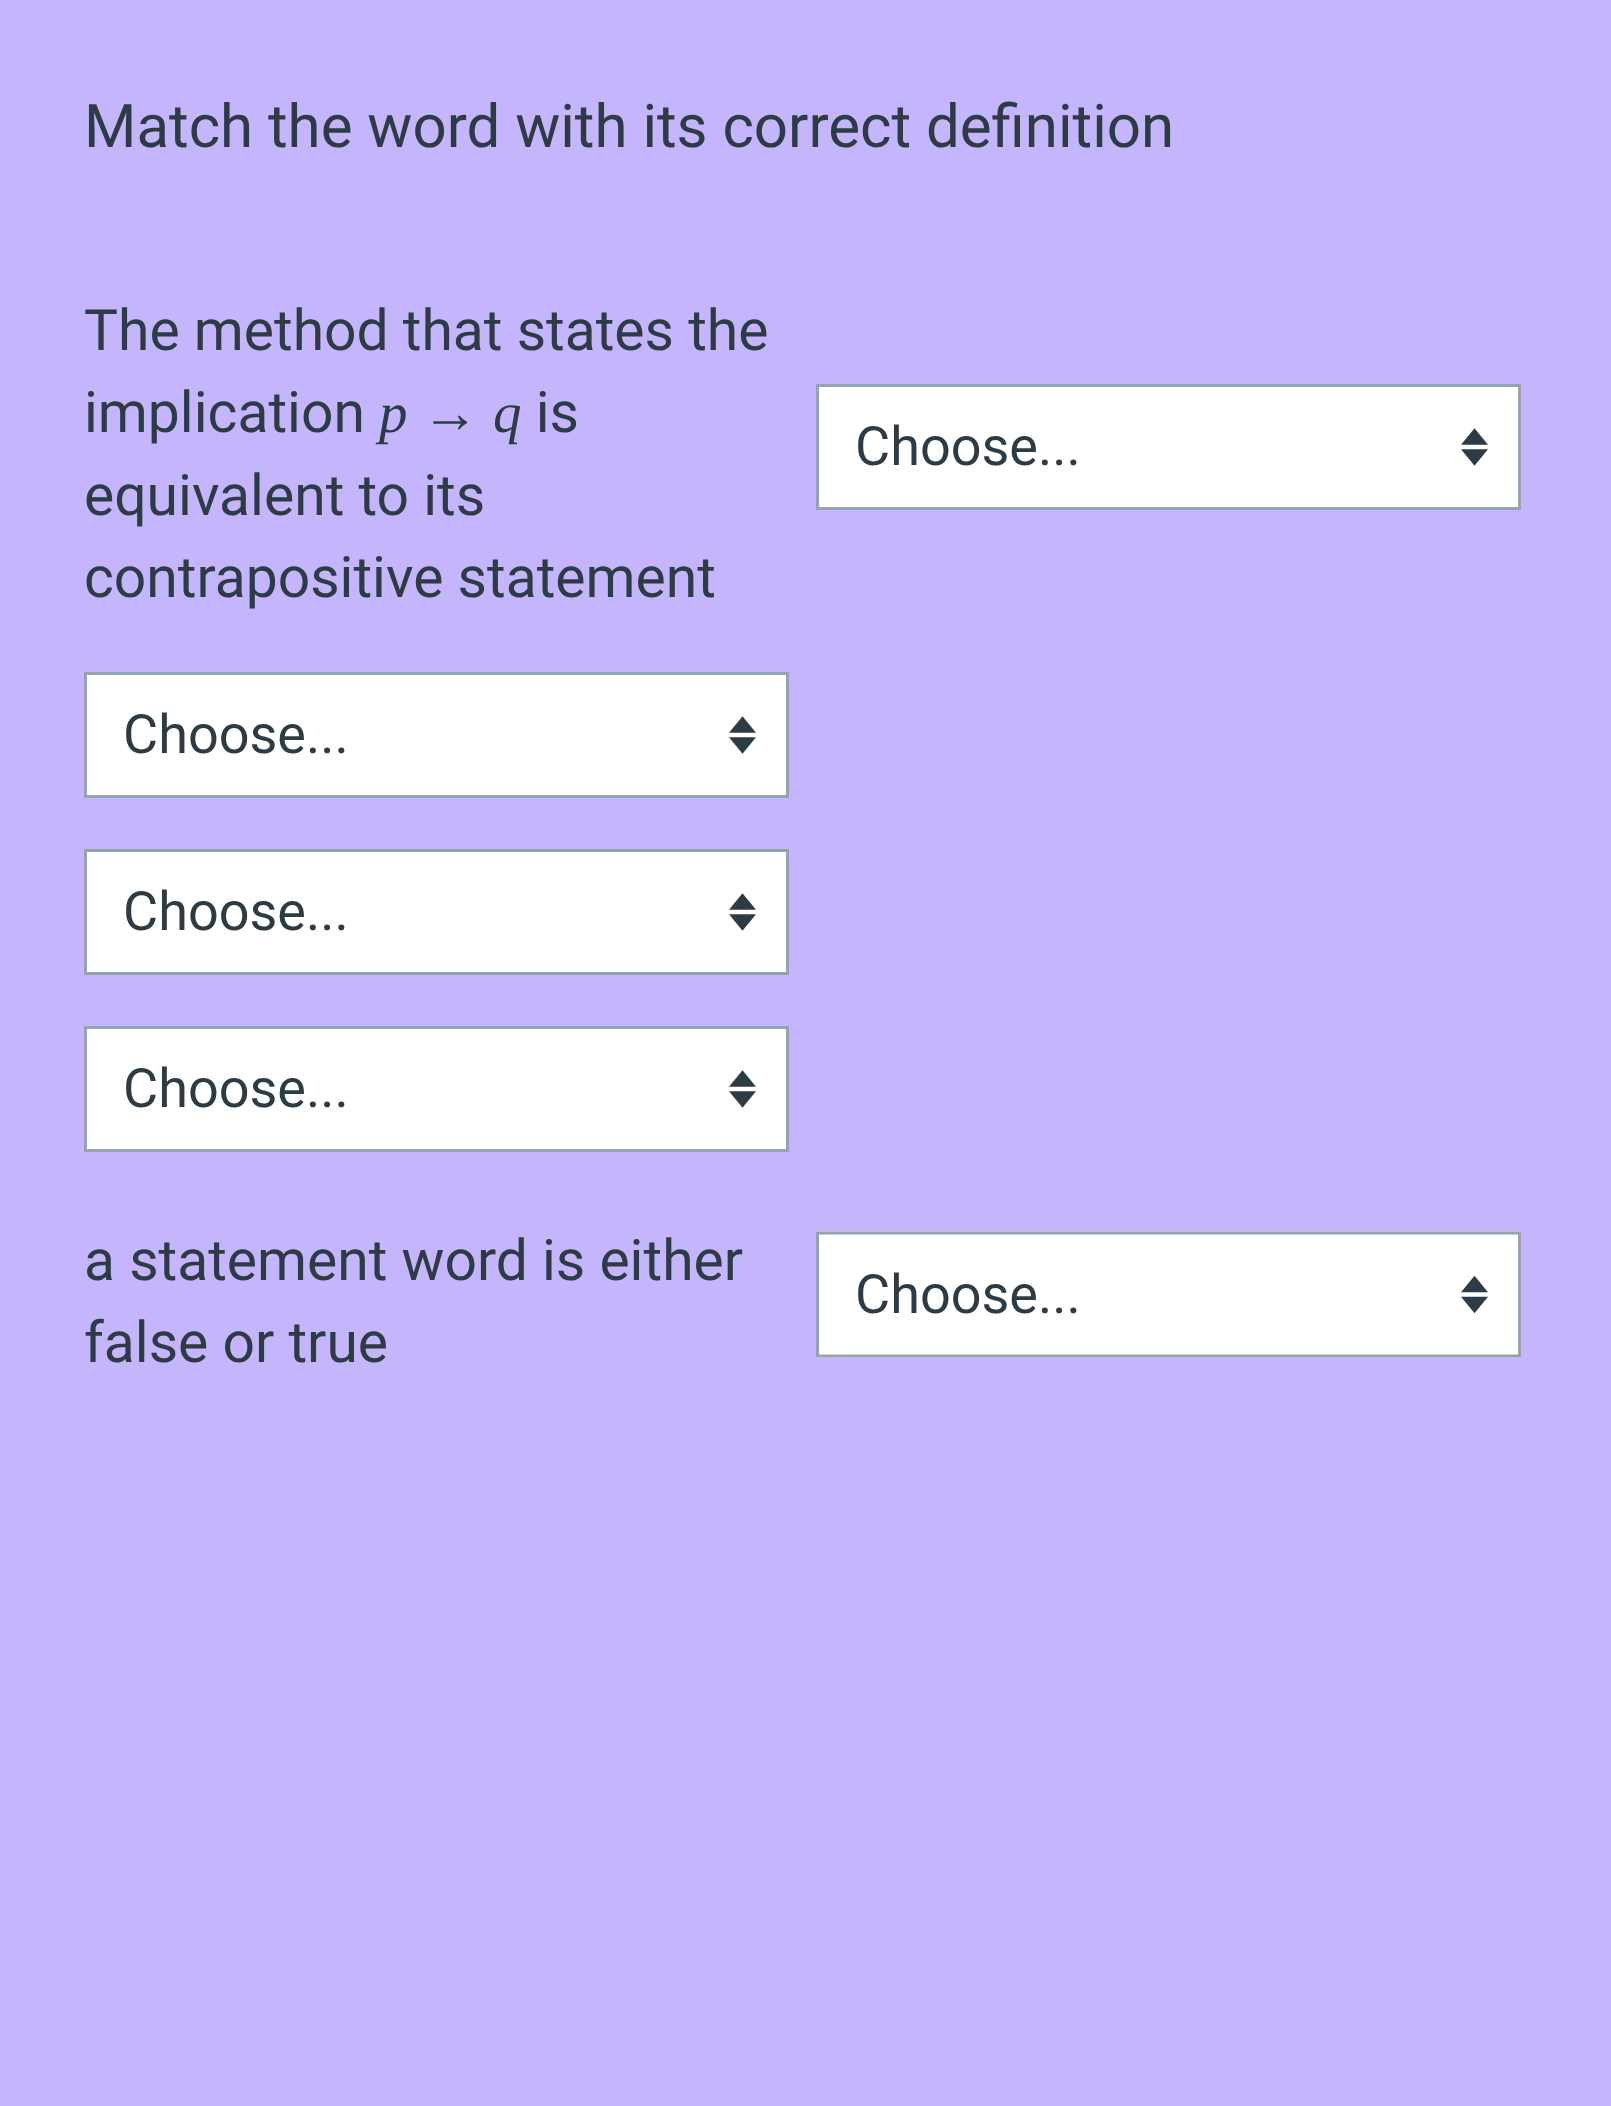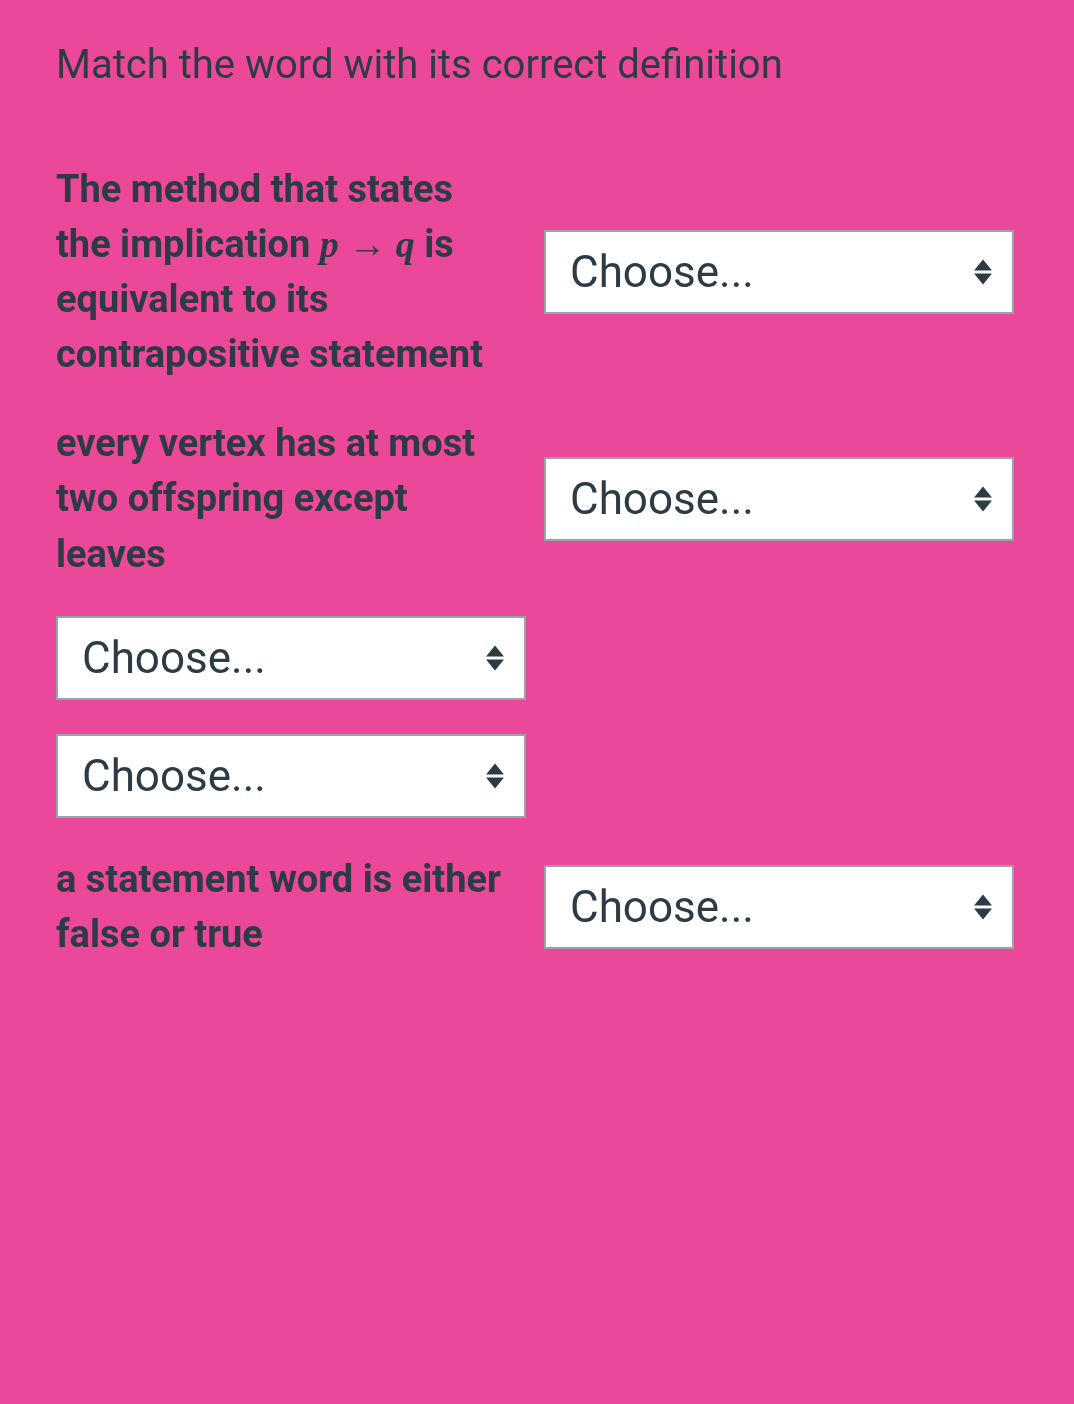--- a/index.html
+++ b/index.html
@@ -5,22 +5,22 @@
   * { box-sizing: border-box; }
   html, body {
     margin: 0;
     padding: 0;
     width: 1074px;
     height: 1404px;
     font-family: -apple-system, BlinkMacSystemFont, "Segoe UI", Roboto, "Helvetica Neue", Arial, sans-serif;
     background: #ffffff;
   }
   .panel {
-    background: #ec4899;
-    padding: 28px 56px 60px 56px;
+    background: #c4b5fd;
+    padding: 48px 56px 60px 56px;
     border-top: 0px solid transparent;
     min-height: 1404px;
     position: relative;
   }
   .question-title {
     font-size: 40px;
     color: #2d3b45;
     line-height: 1.35;
     margin: 10px 0 70px 0;
     font-weight: 400;
@@ -33,40 +33,41 @@
   .row {
     display: flex;
     align-items: center;
     gap: 28px;
   }
   .definition {
     flex: 0 0 460px;
     font-size: 38px;
     line-height: 1.45;
     color: #2d3b45;
-    font-weight: 700;
+    font-weight: 400;
+    margin-top: 12px;
   }
   .definition .seg { display: inline; }
   .definition .math { font-style: italic; font-family: "Times New Roman", Times, serif; }
   .definition .arrow { font-style: normal; }
   .select-wrap {
     flex: 1;
     position: relative;
     height: 84px;
     max-width: 470px;
   }
   .select-box {
     width: 100%;
     height: 100%;
     background: #ffffff;
     border: 2px solid #94a3ad;
     display: flex;
     align-items: center;
     padding: 0 70px 0 24px;
-    font-size: 44px;
+    font-size: 36px;
     color: #2d3b45;
     cursor: pointer;
     user-select: none;
   }
   .chevrons {
     position: absolute;
     right: 22px;
     top: 50%;
     transform: translateY(-50%);
     display: flex;
@@ -97,21 +98,20 @@
         <div class="definition"><span class="seg">The method that states the implication </span><span class="math">p</span><span class="math arrow"> → </span><span class="math">q</span><span class="seg"> is equivalent to its contrapositive statement</span></div>
         <div class="select-wrap">
           <div class="select-box">Choose...</div>
           <div class="chevrons">
             <div class="chev-up"></div>
             <div class="chev-down"></div>
           </div>
         </div>
       </div>
       <div class="row">
-        <div class="definition"><span class="seg">every vertex has at most two offspring except leaves</span></div>
         <div class="select-wrap">
           <div class="select-box">Choose...</div>
           <div class="chevrons">
             <div class="chev-up"></div>
             <div class="chev-down"></div>
           </div>
         </div>
       </div>
       <div class="row">
         <div class="select-wrap">

